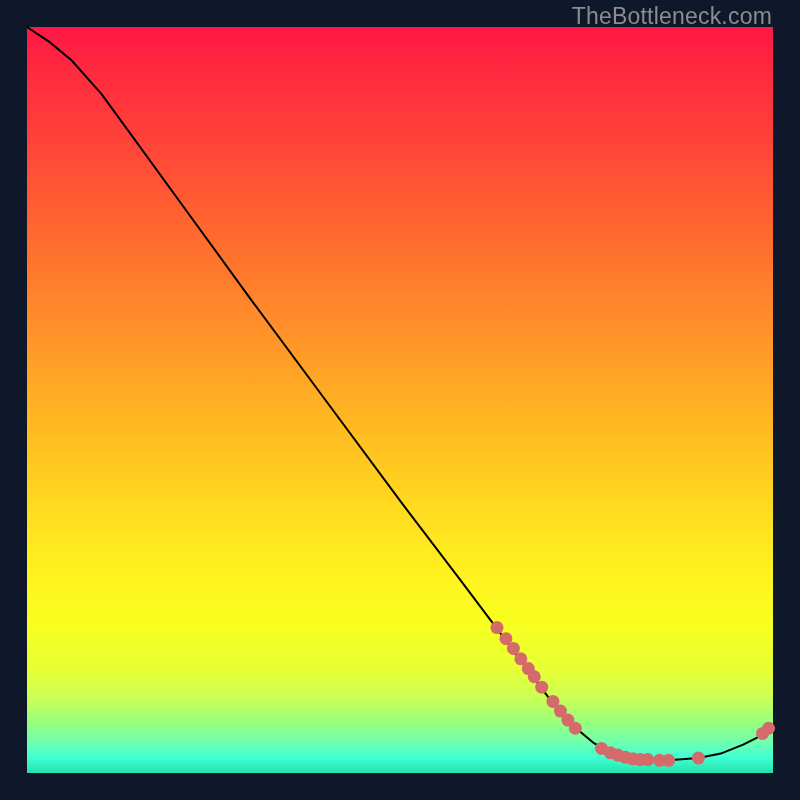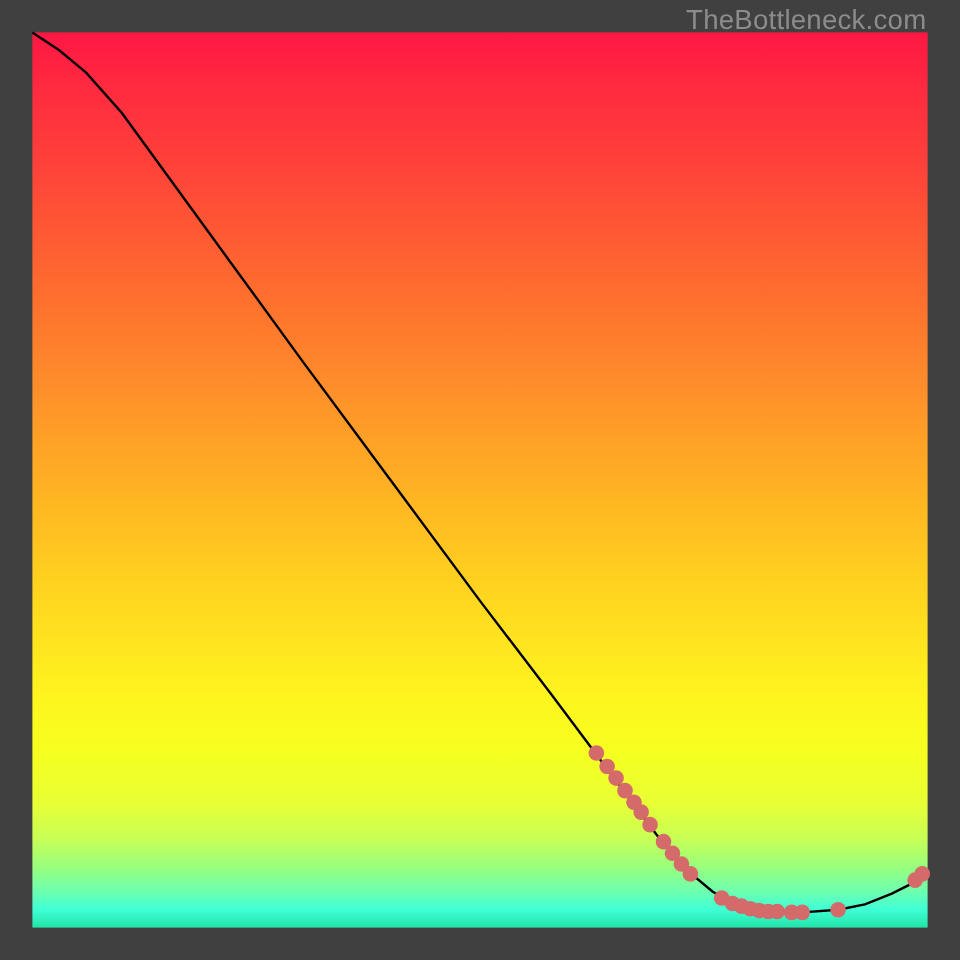--- a/index.html
+++ b/index.html
@@ -7,21 +7,21 @@
     padding: 0;
     width: 800px;
     height: 800px;
     background: #000;
     overflow: hidden;
   }
   .container {
     position: relative;
     width: 800px;
     height: 800px;
-    background: #404040;
+    background: #0f172a;
   }
   .plot-area {
     position: absolute;
     left: 27px;
     top: 27px;
     width: 746px;
     height: 746px;
     
     background: linear-gradient(to bottom,
       #ff1744 0%,

